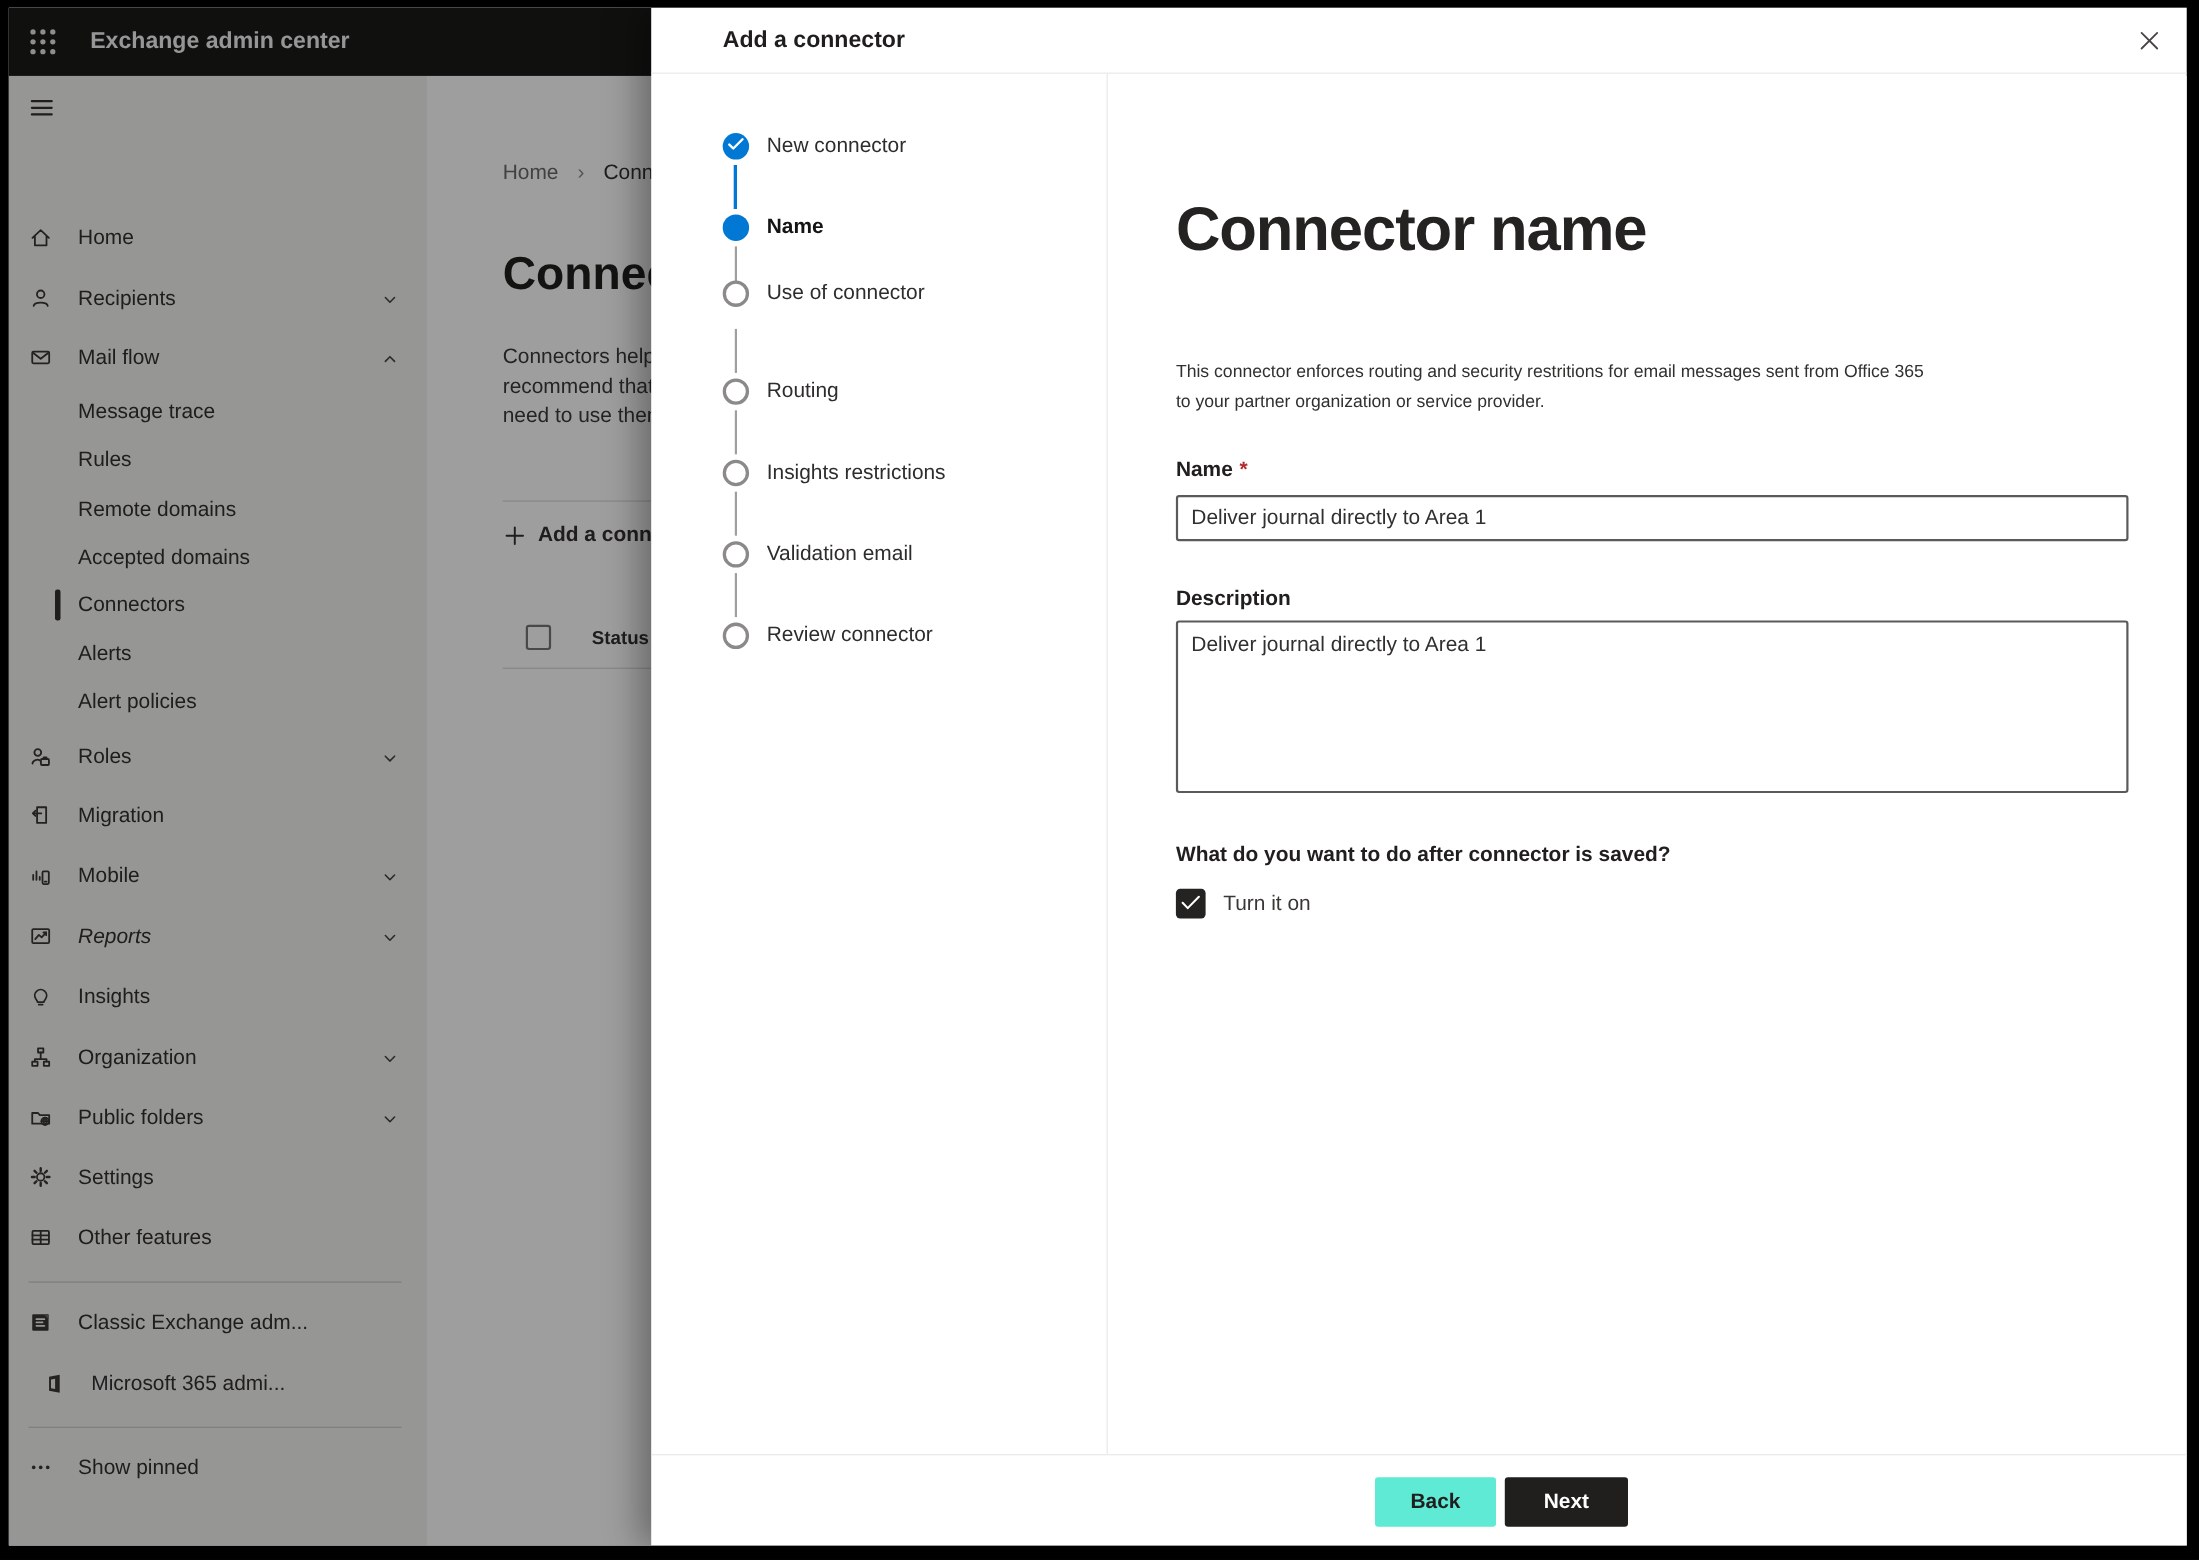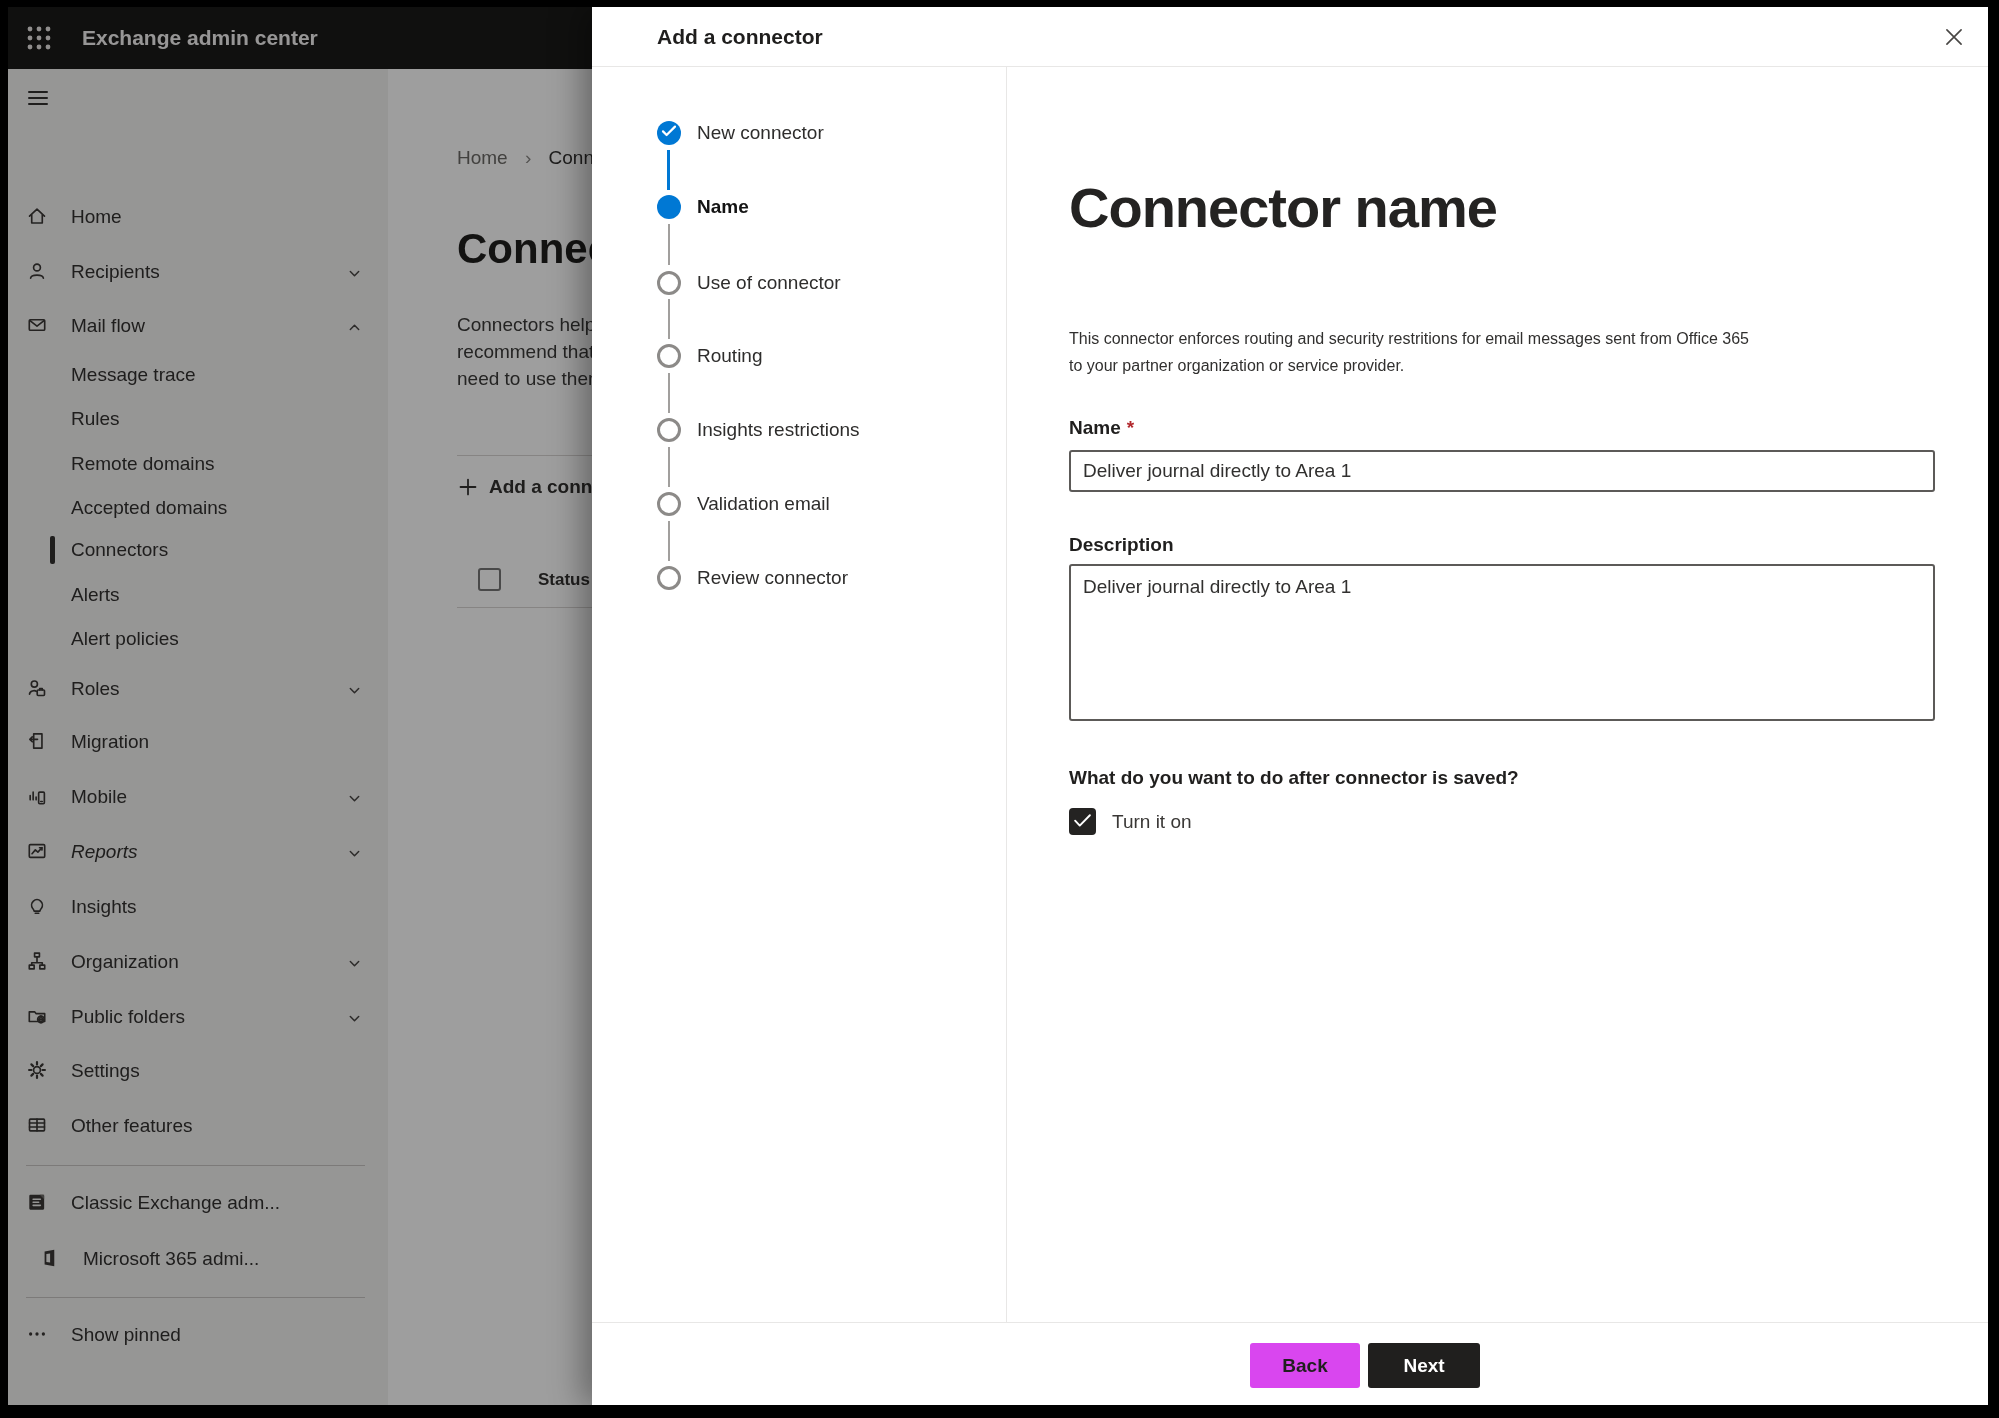--- a/index.html
+++ b/index.html
@@ -71,21 +71,21 @@
             padding:10px 12px;font-size:19px;color:#31302f;font-family:inherit;background:#fff;resize:none;}
   .question{position:absolute;left:477px;top:760px;font-size:19px;font-weight:700;color:#201f1e;}
   .chk{position:absolute;left:477px;top:801px;width:27px;height:27px;background:#242322;border-radius:4px;cursor:pointer;}
   .chk svg{position:absolute;left:4px;top:5px;}
   .chk-label{position:absolute;left:520px;top:801px;line-height:27px;font-size:19px;color:#3a3836;}
 
   
   .dlg-ftr-rule{position:absolute;left:0;top:1315px;width:1396px;height:1px;background:#e8e7e6;}
   .btn{position:absolute;top:1336px;height:45px;border:none;border-radius:3px;font-size:19px;font-weight:700;
        font-family:inherit;cursor:pointer;}
-  .btn-back{left:658px;width:110px;background:#d946ef;color:#201f1e;}
+  .btn-back{left:658px;width:110px;background:#5eead4;color:#201f1e;}
   .btn-next{left:776px;width:112px;background:#201f1e;color:#ffffff;}
 </style>
 </head>
 <body>
 
 <div class="frame">
   <div class="screen">
 
     <div class="topbar">
       <div class="waffle">
@@ -317,21 +317,21 @@
               </svg>
             </div>
             <span class="step-label">New connector</span>
           </div>
           <div class="step-line done" style="top: 143px; height: 40px;"></div>
           <div class="step-row" style="top: 178px;">
             <div class="step-dot current"></div>
             <span class="step-label current">Name</span>
           </div>
           <div class="step-line" style="top: 217px; height: 41px;"></div>
-          <div class="step-row" style="top: 254px; padding-left: 12px;">
+          <div class="step-row" style="top: 238px; padding-left: 12px;">
             <div class="step-dot upcoming"></div>
             <span class="step-label">Use of connector</span>
           </div>
           <div class="step-line" style="top: 292px; height: 40px;"></div>
           <div class="step-row" style="top: 327px;">
             <div class="step-dot upcoming"></div>
             <span class="step-label">Routing</span>
           </div>
           <div class="step-line" style="top: 366px; height: 40px;"></div>
           <div class="step-row" style="top: 401px;">

